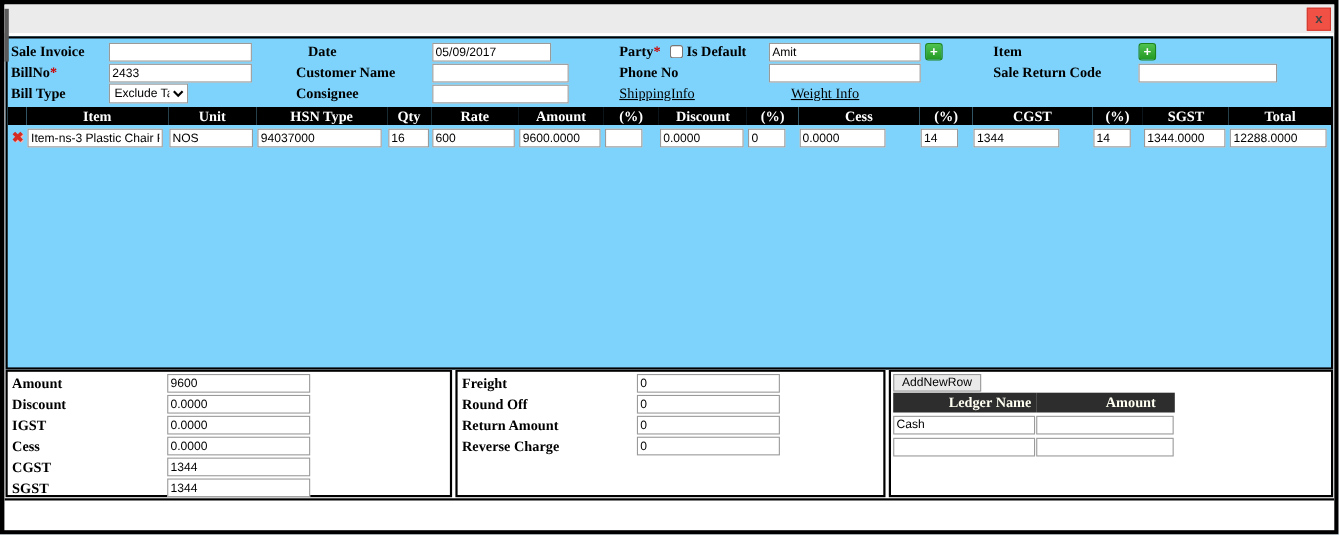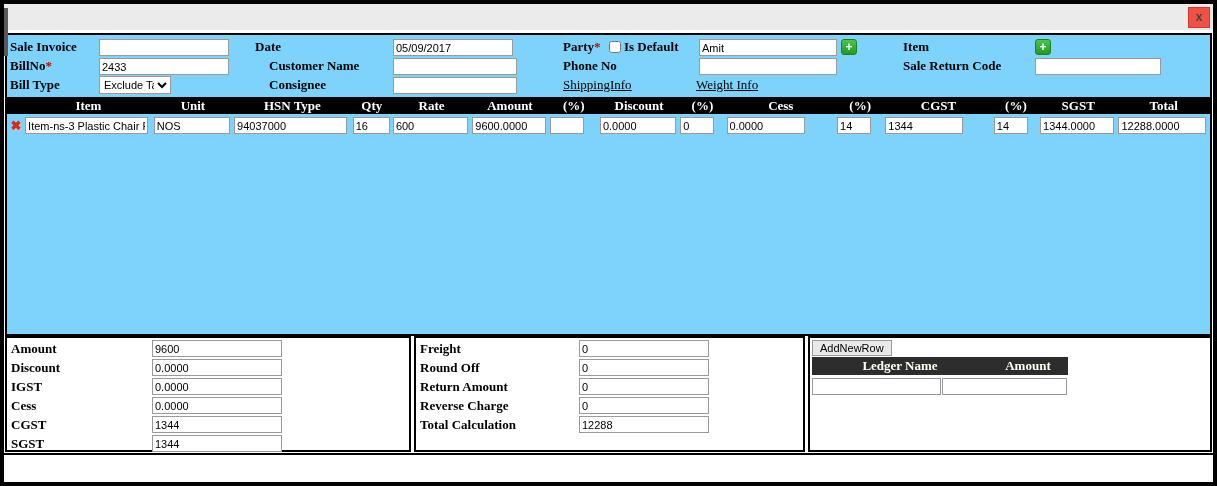--- a/index.html
+++ b/index.html
@@ -144,36 +144,36 @@
 
       <span class="flabel r1" style="left:3px">Sale Invoice</span>
       <input type="text" class="fin pink r1" style="left: 92px; width: 130px;" value="">
       <span class="flabel r2" style="left:3px"><span>BillNo</span><span class="req">*</span></span>
       <input type="text" class="fin r2" style="left: 92px; width: 130px;" value="2433">
       <span class="flabel r3" style="left:3px">Bill Type</span>
       <select class="r3" style="left:92px; width:72px; top:41px">
         <option>Exclude Tax</option>
       </select>
 
-      <span class="flabel r1" style="left:248px">Date</span>
-      <input type="text" class="fin r1" style="left: 386px; width: 120px;" value="05/09/2017">
+      <span class="flabel r1" style="left:273px">Date</span>
+      <input type="text" class="fin r1" style="left: 386px; width: 108px;" value="05/09/2017">
       <span class="flabel r2" style="left:262px">Customer Name</span>
       <input type="text" class="fin r2" style="left: 386px; width: 124px;" value="">
       <span class="flabel r3" style="left:262px">Consignee</span>
       <input type="text" class="fin r3" style="left: 386px; width: 124px;" value="">
 
       <span class="flabel r1" style="left:556px"><span>Party</span><span class="req">*</span></span>
       <input type="checkbox" class="chk" style="left: 602px; top: 6px;">
       <span class="chklabel r1" style="left:617px">Is Default</span>
       <input type="text" class="fin r1" style="left: 692px; width: 138px;" value="Amit">
       <button class="addbtn" style="left:834px; top:4px">+</button>
       <span class="flabel r2" style="left:556px">Phone No</span>
       <input type="text" class="fin r2" style="left: 692px; width: 138px;" value="">
       <a href="#" class="link r3" style="left:556px">ShippingInfo</a>
-      <a href="#" class="link r3" style="left:689px">Weight Info</a>
+      <a href="#" class="link r3" style="left:712px">Weight Info</a>
 
       <span class="flabel r1" style="left:896px">Item</span>
       <button class="addbtn" style="left:1028px; top:4px">+</button>
       <span class="flabel r2" style="left:896px">Sale Return Code</span>
       <input type="text" class="fin r2" style="left: 1028px; width: 126px;" value="">
     </div>
 
     <table class="items">
       <colgroup>
         <col style="width:17px">
@@ -275,41 +275,41 @@
           <input type="text" value="0" style="">
         </div>
       <div class="srow">
           <span class="slabel">Return Amount</span>
           <input type="text" value="0" style="">
         </div>
       <div class="srow">
           <span class="slabel">Reverse Charge</span>
           <input type="text" value="0" style="">
         </div>
-      <div class="srow">
-          <span class="slabel">Total Calculation</span>
-          <input type="text" value="12288" style="">
-        </div>
     </div>
 
     <div class="panel p-right">
       <button class="addnewrow">AddNewRow</button>
       <table class="ledger">
         <colgroup>
             <col style="width:130px">
             <col style="width:126px">
           </colgroup>
         <thead>
           <tr>
             <th>Ledger Name</th>
             <th>Amount</th>
           </tr>
         </thead>
         <tbody>
           <tr>
+            <td><input type="text" value="Cash" style=""></td>
+            <td><input type="text" value="" style=""></td>
+          </tr>
+          <tr>
             <td><input type="text" value="" style=""></td>
             <td><input type="text" value="" style=""></td>
           </tr>
         </tbody>
       </table>
     </div>
   </div>
 
 
   <div class="bottom-line"></div>

